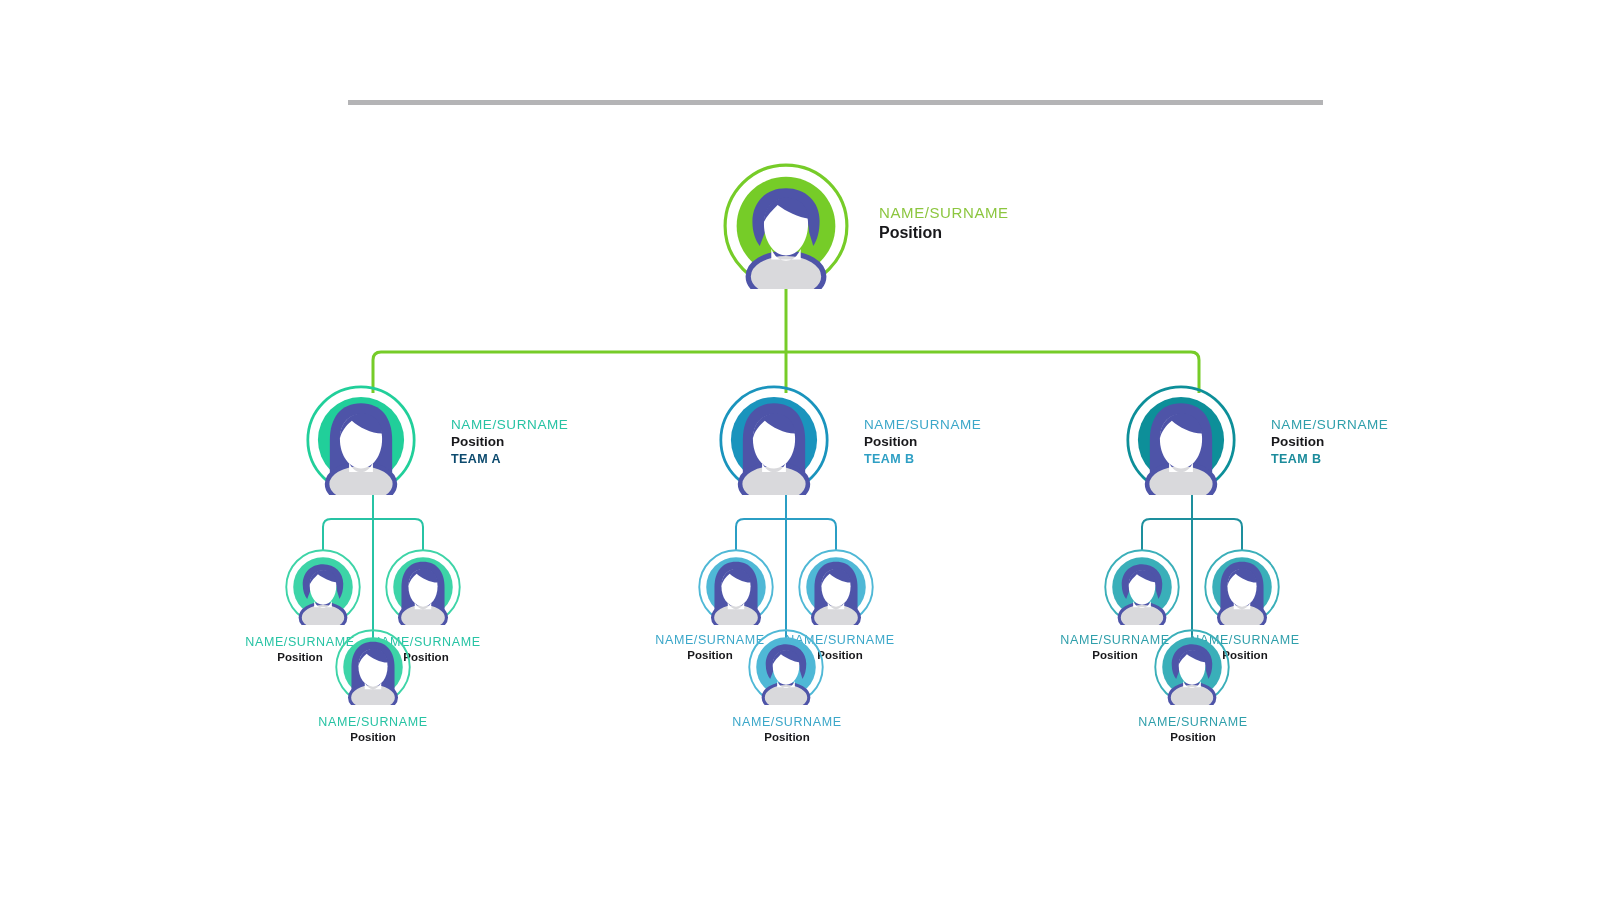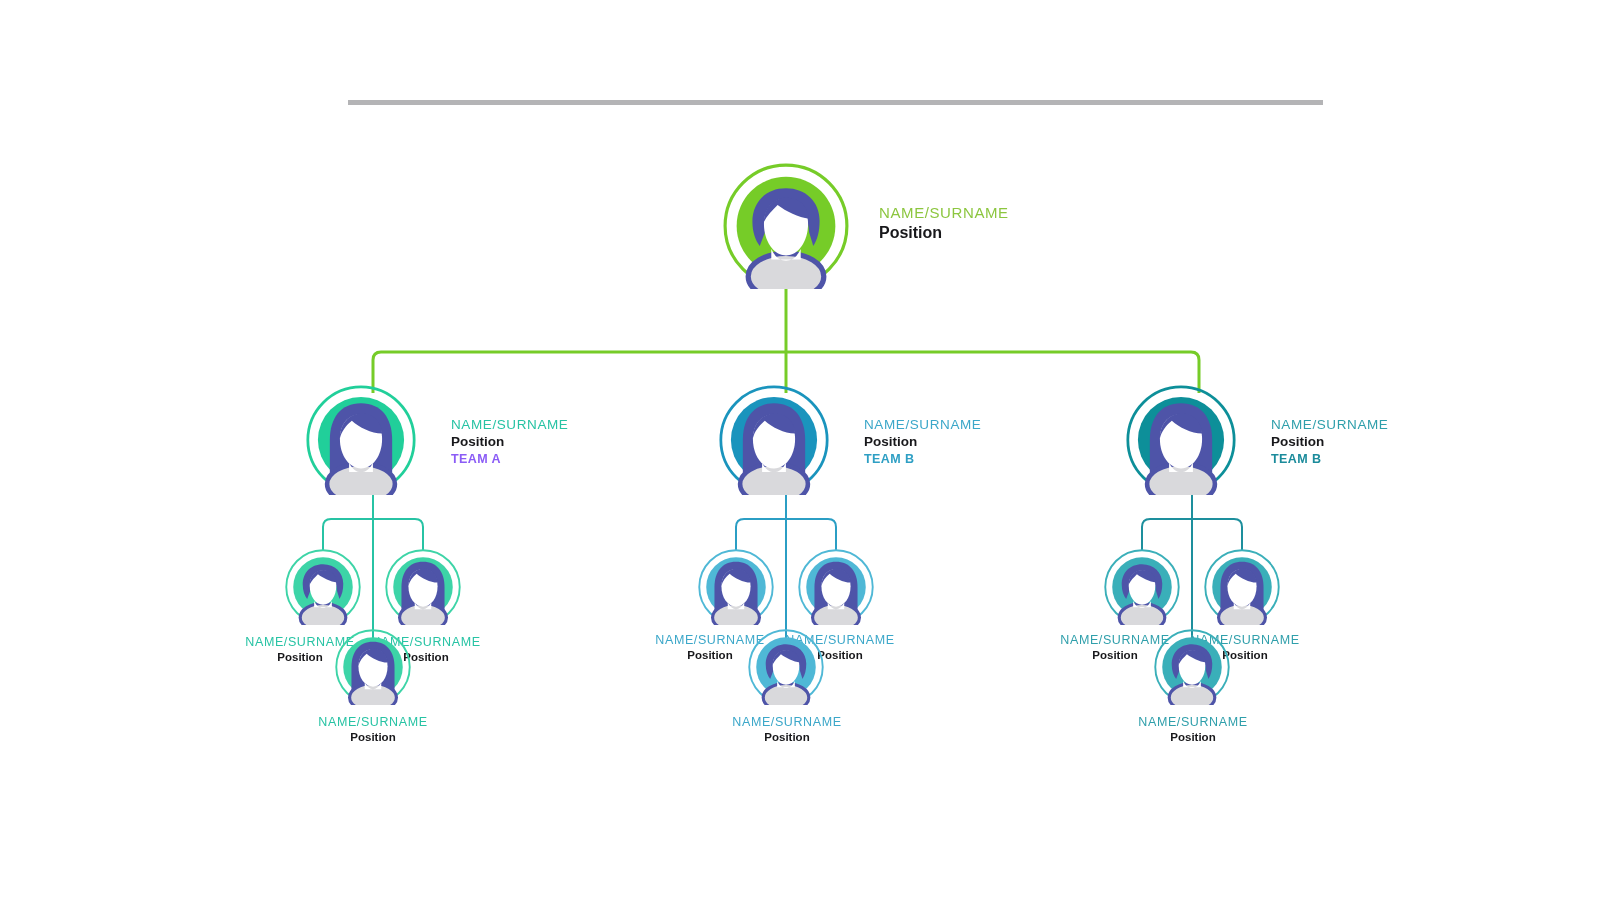--- a/index.html
+++ b/index.html
@@ -53,21 +53,21 @@
     color:#18181b;
     font-weight:bold;
     white-space:nowrap;
   }
 
   .team {
     font-weight:bold;
     letter-spacing:0.4px;
     white-space:nowrap;
   }
-  .team.t1 { color:#8b5cf6; }
+  .team.t1 { color:#0c4a6e; }
   .team.t2 { color:#2e9fc4; }
   .team.t3 { color:#1b8b9b; }
 
   
   .root .nm  { font-size:15px; line-height:19px; }
   .root .pos { font-size:16px; line-height:22px; }
 
   
   .lvl2 .nm   { font-size:13.5px; line-height:17px; }
   .lvl2 .pos  { font-size:13.5px; line-height:18px; }

